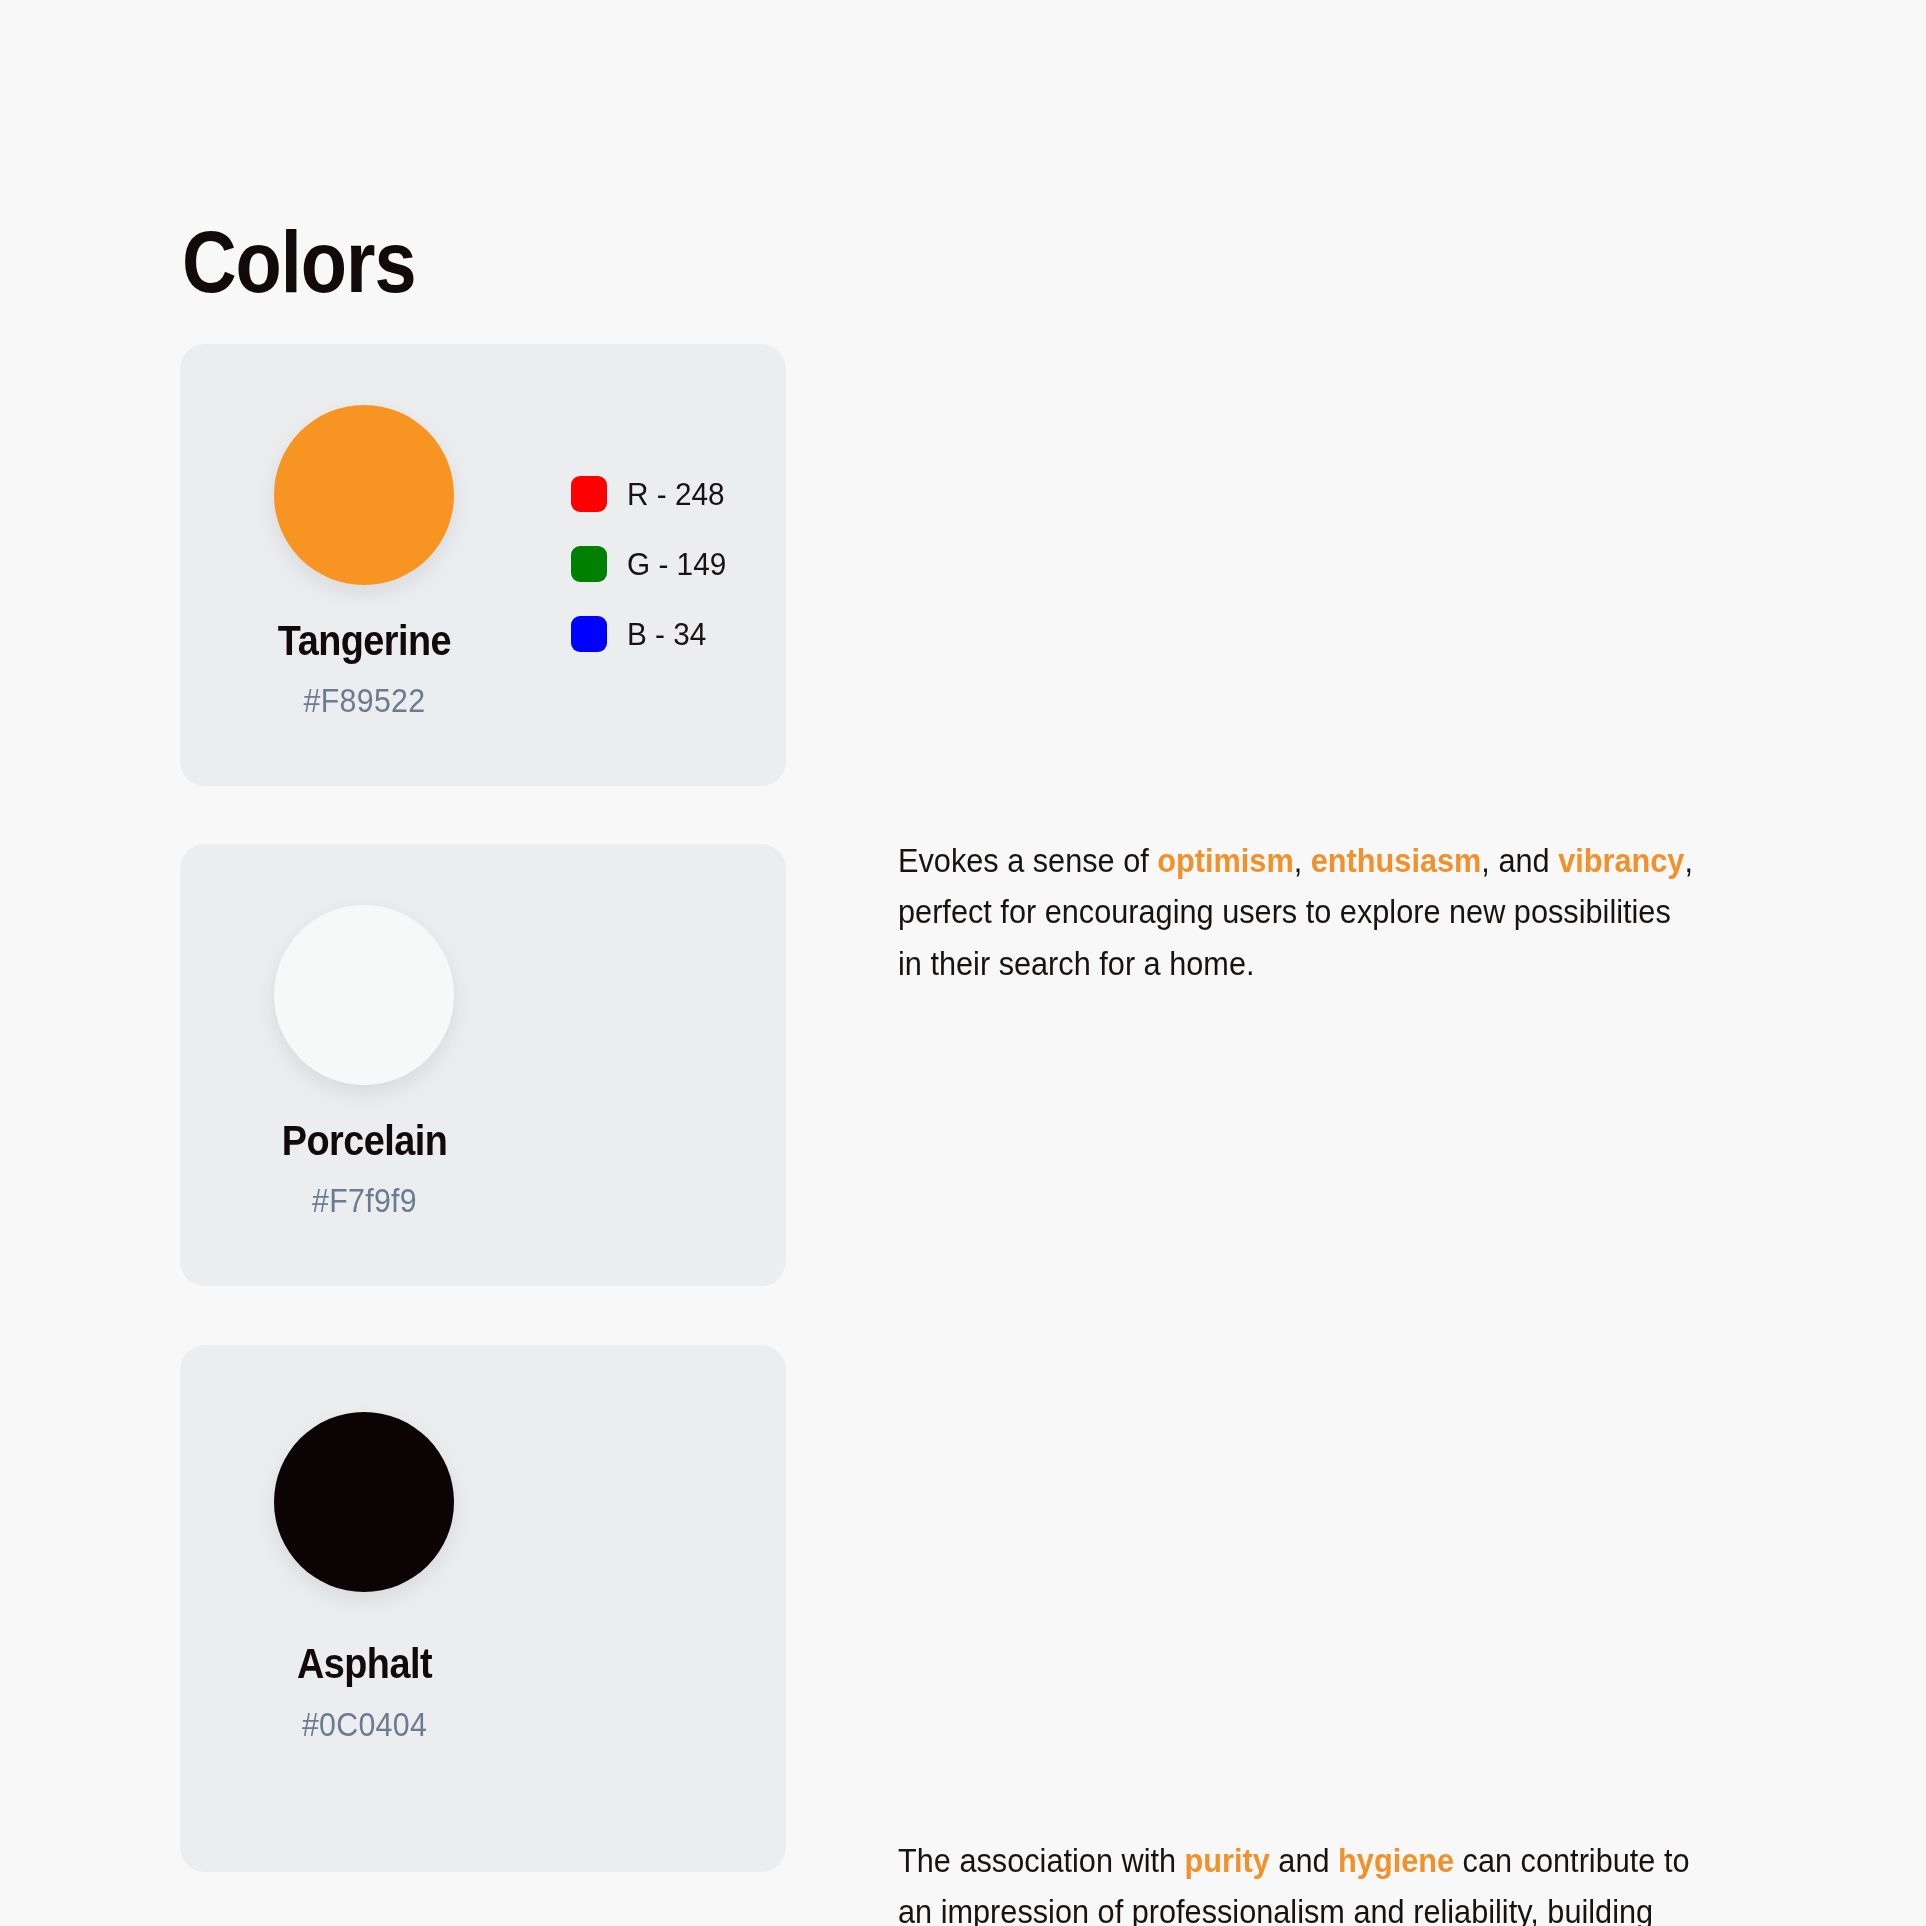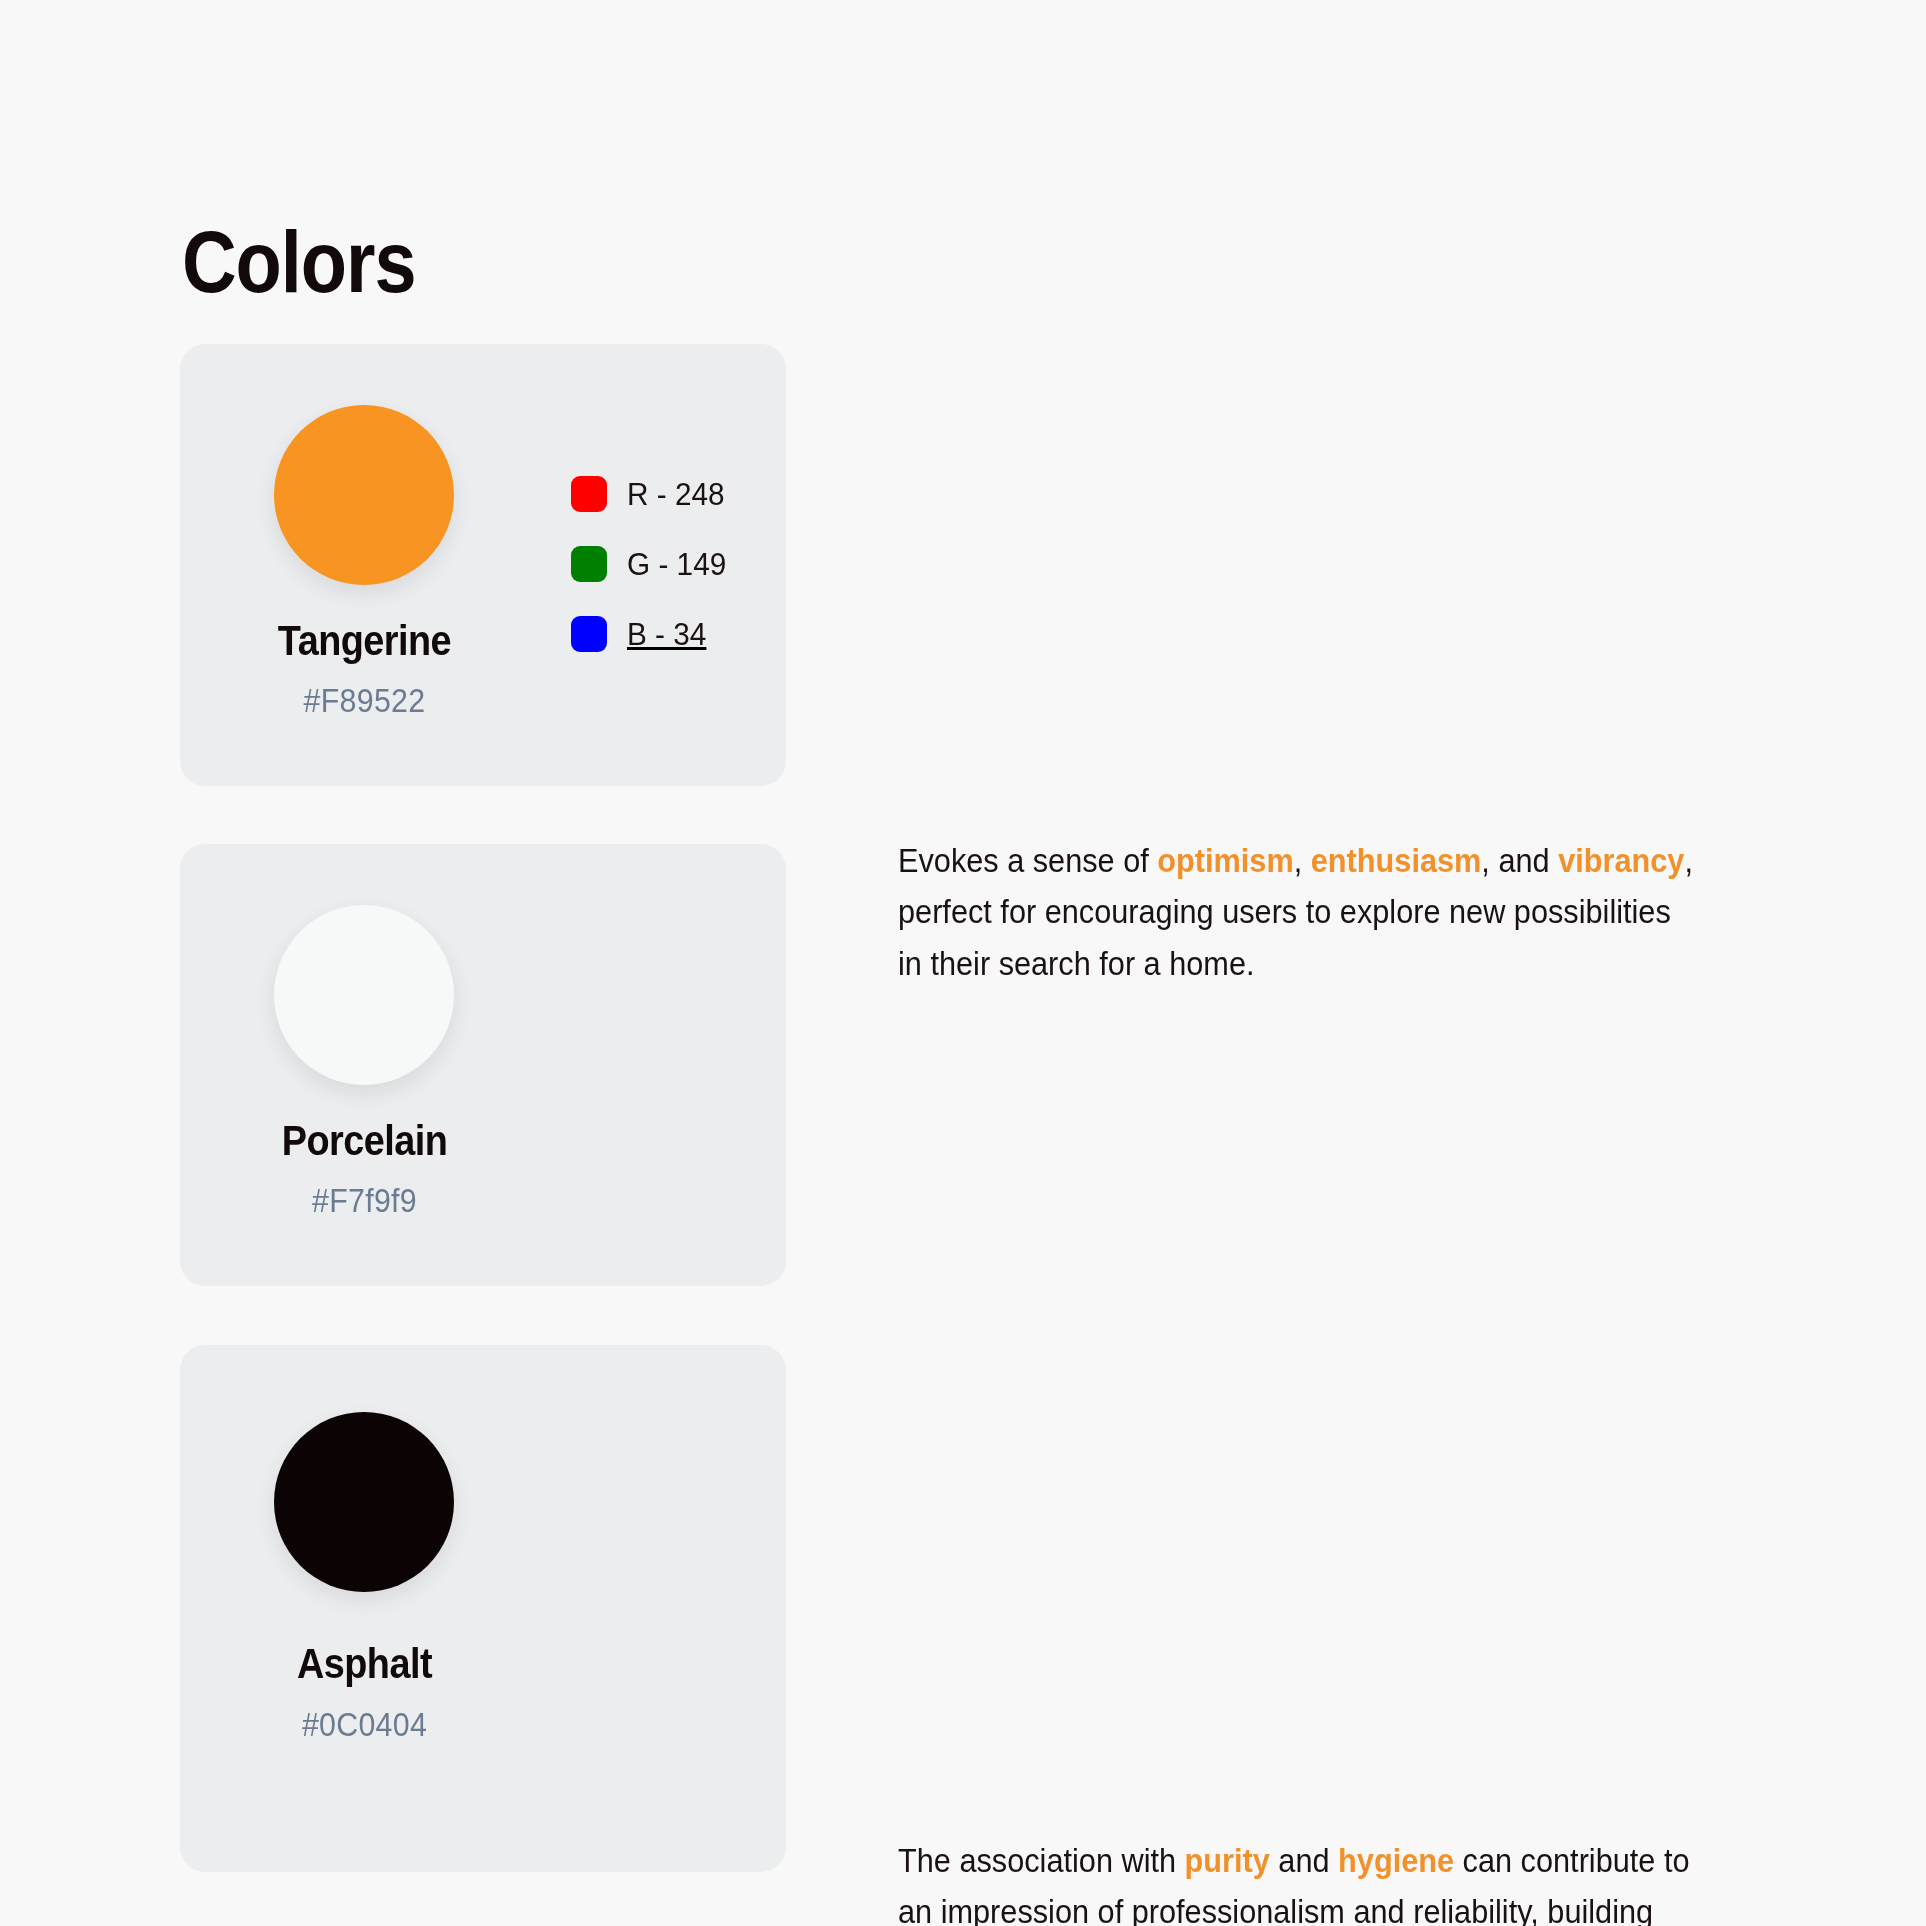--- a/index.html
+++ b/index.html
@@ -105,21 +105,21 @@
   .row-1 .rgb-list { top: 132px; }
   .row-2 .rgb-list { top: 132px; }
   .row-3 .rgb-list { top: 150px; }
 
   .rgb-row {
     display: flex;
     align-items: center;
     height: 36px;
     margin-bottom: 34px;
   }
-  .rgb-row:last-child { margin-bottom: 0; text-decoration: underline; }
+  .rgb-row:last-child { margin-bottom: 0; }
 
   .rgb-chip {
     width: 36px;
     height: 36px;
     border-radius: 9px;
     flex: 0 0 auto;
   }
   .rgb-text {
     margin-left: 20px;
     font-size: 32px;

